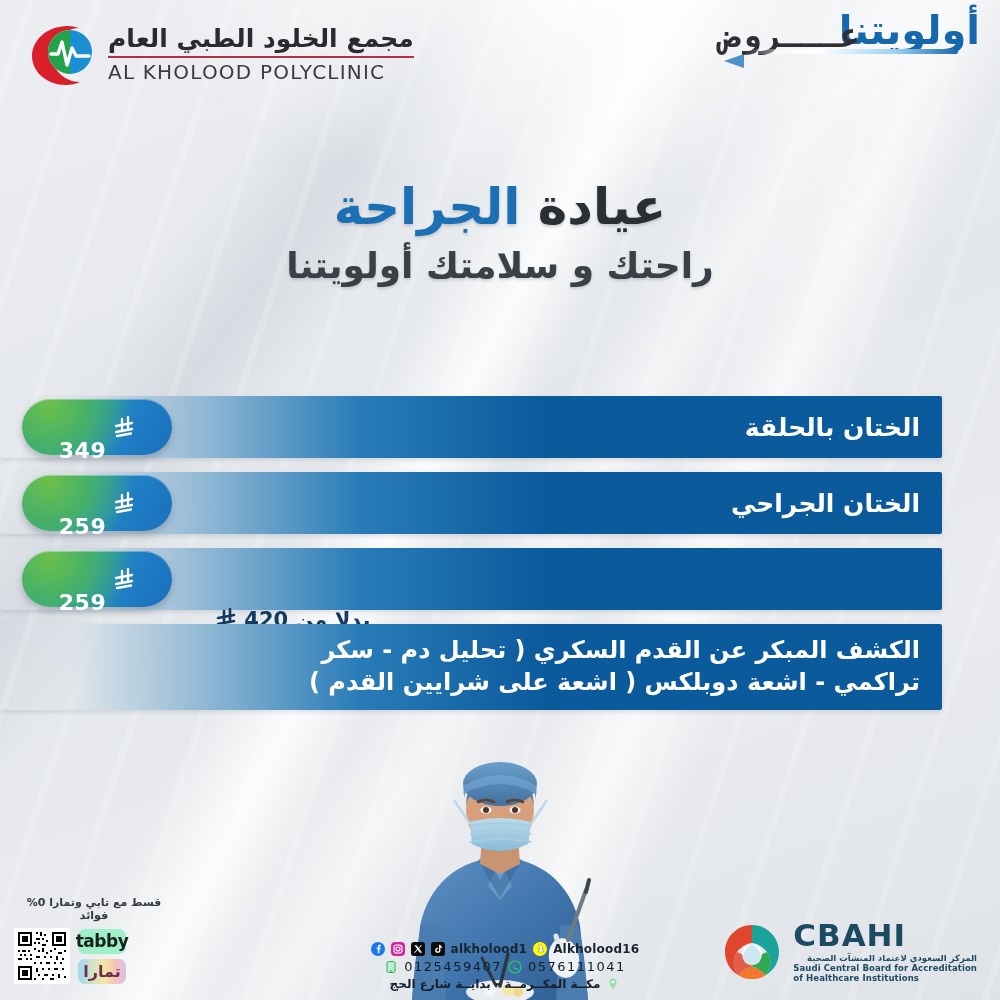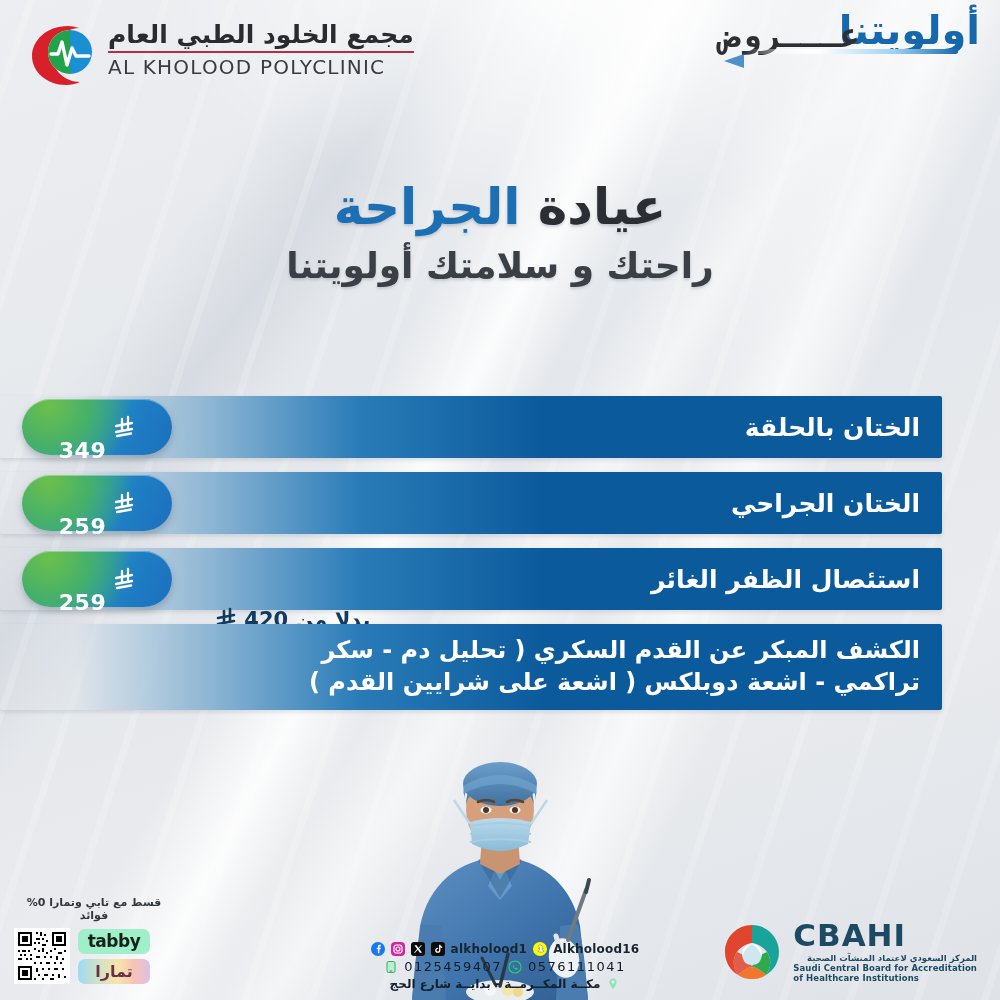--- a/index.html
+++ b/index.html
@@ -26,21 +26,21 @@
   }
   .poster:after{
     content:"";position:absolute;left:0;right:0;top:0;height:430px;
     background:radial-gradient(ellipse 620px 320px at 58% -4%, rgba(255,255,255,.95), rgba(255,255,255,0) 70%);
     pointer-events:none;
   }
 
   
   .header{position:absolute;top:0;left:0;width:1000px;height:110px;z-index:6;}
 
-  .brand{position:absolute;top:22px;right:auto;left:24px;display:flex;align-items:flex-start;gap:12px;direction:ltr;}
+  .brand{position:absolute;top:22px;right:auto;left:24px;display:flex;align-items:center;gap:12px;direction:ltr;}
   .brand-mark{position:relative;width:72px;height:66px;flex:0 0 72px;}
   .brand-text{display:flex;flex-direction:column;align-items:flex-start;}
   .brand-ar{
     font-size:25px;font-weight:700;color:#2b2b2f;letter-spacing:.2px;direction:rtl;
     line-height:1.05;white-space:nowrap;
   }
   .brand-rule{width:100%;height:2px;background:#b33041;margin:3px 0 2px;}
   .brand-en{font-size:20px;font-weight:400;color:#3a3a40;letter-spacing:1.2px;white-space:nowrap;}
 
   .promo{position:absolute;top:10px;left:auto;right:20px;width:360px;height:96px;}
@@ -125,21 +125,21 @@
 
   
   .footer{position:absolute;left:0;bottom:0;width:1000px;height:110px;z-index:7;}
 
   .pay{position:absolute;left:14px;bottom:16px;width:160px;}
   .pay-note{font-size:11px;font-weight:700;color:#33383d;text-align:center;margin-bottom:6px;}
   .pay-row{display:flex;align-items:center;gap:8px;direction:ltr;}
   .qr{width:56px;height:56px;flex:0 0 56px;background:#fff;padding:2px;box-sizing:border-box;}
   .pay-logos{display:flex;flex-direction:column;gap:5px;}
   .chip{
-    width:72px;height:25px;border-radius:7px;display:flex;align-items:center;justify-content:center;
+    width:48px;height:25px;border-radius:7px;display:flex;align-items:center;justify-content:center;
     font-size:17px;font-weight:800;
   }
   .chip.tabby{background:#9ff0c8;color:#17211c;letter-spacing:-.5px;}
   .chip.tamara{
     background:linear-gradient(90deg,#9fd8f5 0%,#cfe2c6 28%,#f6e6a8 55%,#f6c2b6 78%,#dcc0e8 100%);
     color:#6a2f4a;font-size:16px;
   }
 
   .contact{position:absolute;left:355px;bottom:6px;width:300px;color:#1b2733;text-align:center;}
   .c-line{display:flex;align-items:center;justify-content:center;gap:6px;direction:ltr;margin-bottom:3px;white-space:nowrap;}
@@ -235,21 +235,20 @@
                 <path d="M3 18 L19 15"></path>
                 <path d="M4 22 L18 19.5"></path>
           </g>
             </svg>
         </span>
       </div>
     </div>
 
     <div class="row">
       <div class="bar">
-        <span class="bar-label">استئصال الظفر الغائر</span>
         <span class="bar-was">
           <span>بدلا من 420</span>
           <span class="riyal" style="vertical-align:-5px;">
             <svg viewBox="0 0 22 26" width="17" height="20">
                 <g fill="none" stroke="#123b62" stroke-width="2.6" stroke-linecap="round">
               <path d="M15 3 L15 16"></path>
                   <path d="M9 5 L9 17"></path>
                   <path d="M3 12 L19 9"></path>
                   <path d="M3 18 L19 15"></path>
                   <path d="M4 22 L18 19.5"></path>

